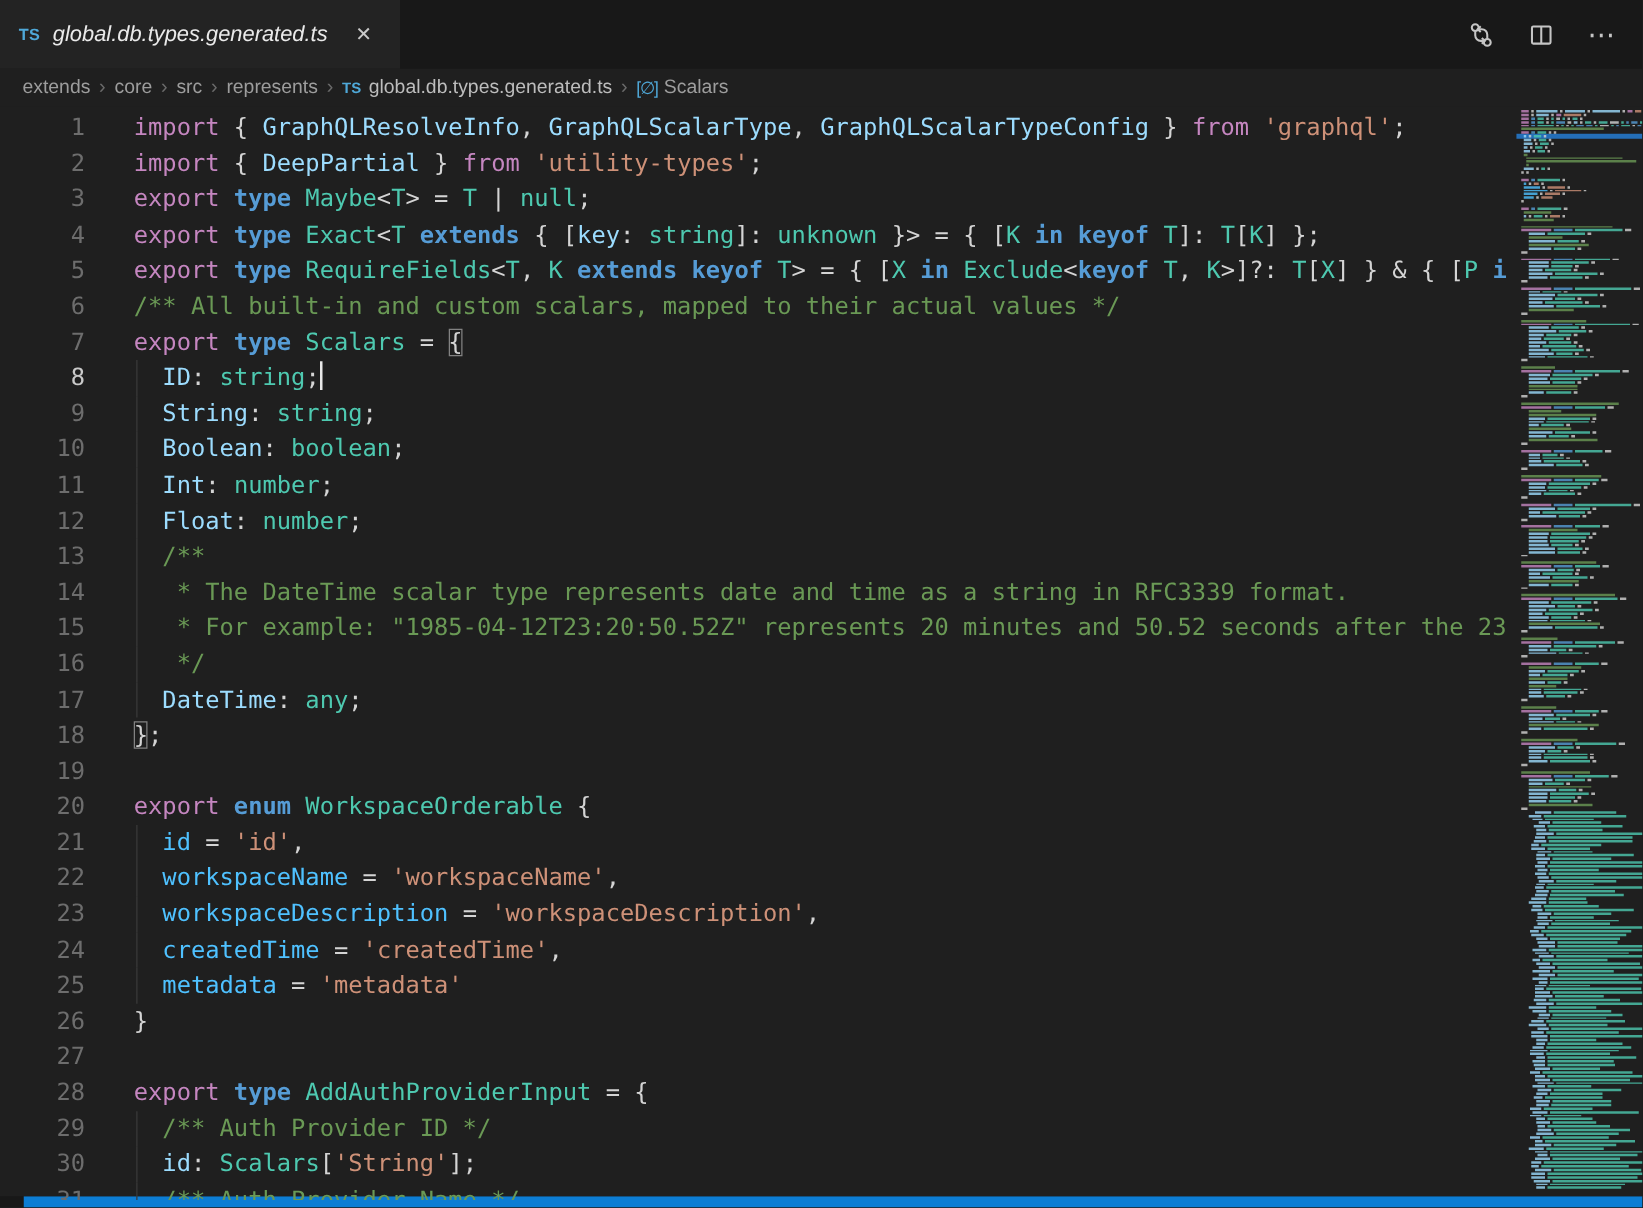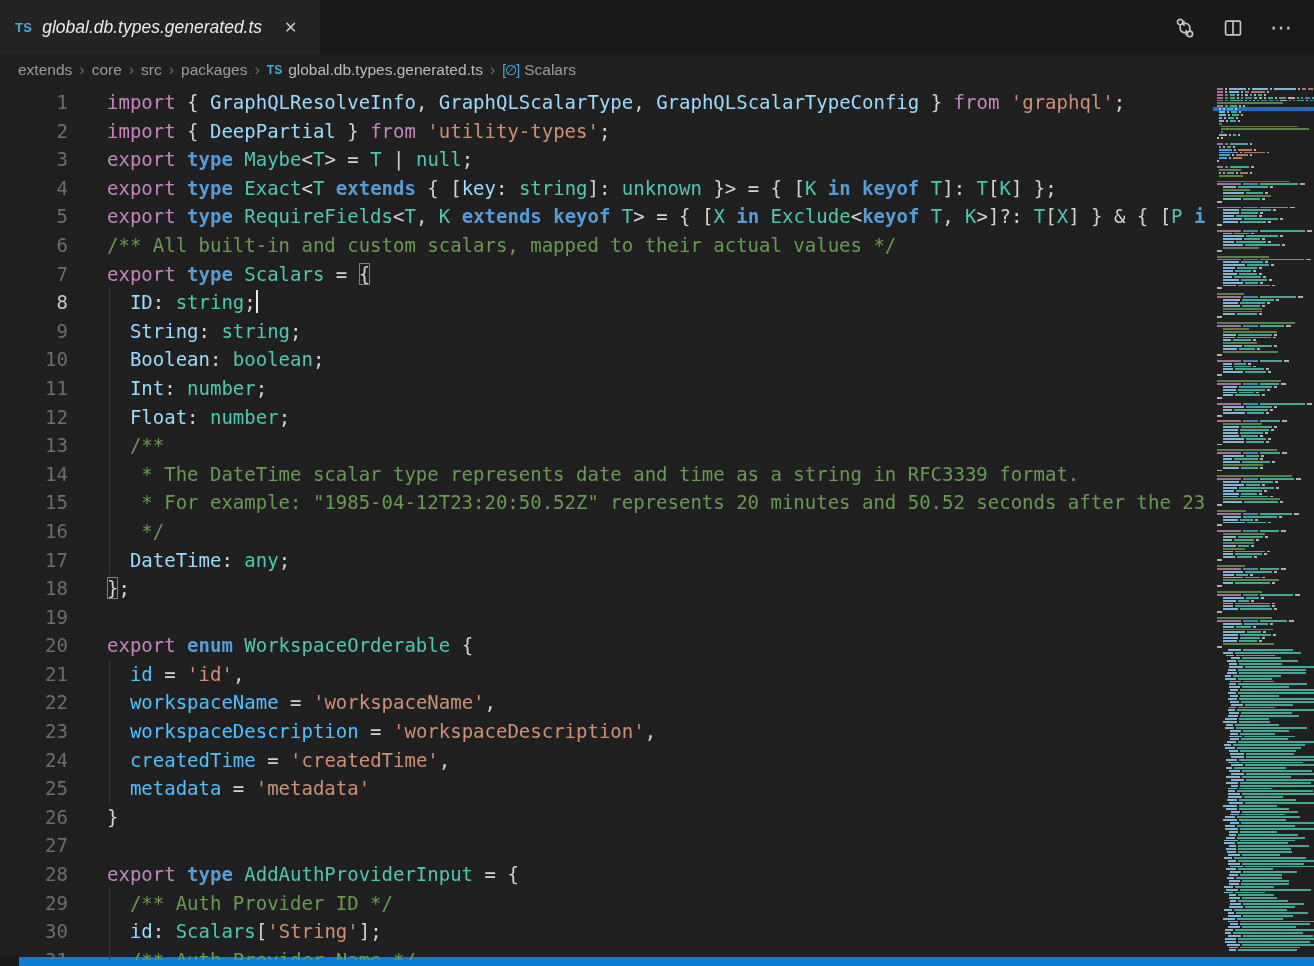--- a/index.html
+++ b/index.html
@@ -98,21 +98,21 @@
     </div>
   </div>
 
   <div class="breadcrumb">
     <span class="crumb">extends</span>
     <span class="crumb-sep">›</span>
     <span class="crumb">core</span>
     <span class="crumb-sep">›</span>
     <span class="crumb">src</span>
     <span class="crumb-sep">›</span>
-    <span class="crumb">packages</span>
+    <span class="crumb">represents</span>
     <span class="crumb-sep">›</span>
     <span class="bc-ts">TS</span>
     <span class="crumb file">global.db.types.generated.ts</span>
     <span class="crumb-sep">›</span>
     <span class="bc-sym">[∅]</span>
     <span class="crumb">Scalars</span>
   </div>
 
   <div class="editor">
     <div class="code" id="code"><div class="line"><span class="ln">1</span><span class="lc"><span class="tk-p">import </span><span class="tk-d">{ </span><span class="tk-v">GraphQLResolveInfo</span><span class="tk-d">, </span><span class="tk-v">GraphQLScalarType</span><span class="tk-d">, </span><span class="tk-v">GraphQLScalarTypeConfig</span><span class="tk-d"> } </span><span class="tk-p">from </span><span class="tk-s">'graphql'</span><span class="tk-d">;</span></span></div><div class="line"><span class="ln">2</span><span class="lc"><span class="tk-p">import </span><span class="tk-d">{ </span><span class="tk-v">DeepPartial</span><span class="tk-d"> } </span><span class="tk-p">from </span><span class="tk-s">'utility-types'</span><span class="tk-d">;</span></span></div><div class="line"><span class="ln">3</span><span class="lc"><span class="tk-p">export </span><span class="tk-k">type </span><span class="tk-t">Maybe</span><span class="tk-d">&lt;</span><span class="tk-t">T</span><span class="tk-d">&gt; = </span><span class="tk-t">T</span><span class="tk-d"> | </span><span class="tk-t">null</span><span class="tk-d">;</span></span></div><div class="line"><span class="ln">4</span><span class="lc"><span class="tk-p">export </span><span class="tk-k">type </span><span class="tk-t">Exact</span><span class="tk-d">&lt;</span><span class="tk-t">T</span><span class="tk-k"> extends </span><span class="tk-d">{ [</span><span class="tk-v">key</span><span class="tk-d">: </span><span class="tk-t">string</span><span class="tk-d">]: </span><span class="tk-t">unknown</span><span class="tk-d"> }&gt; = { [</span><span class="tk-t">K</span><span class="tk-k"> in </span><span class="tk-k">keyof </span><span class="tk-t">T</span><span class="tk-d">]: </span><span class="tk-t">T</span><span class="tk-d">[</span><span class="tk-t">K</span><span class="tk-d">] };</span></span></div><div class="line"><span class="ln">5</span><span class="lc"><span class="tk-p">export </span><span class="tk-k">type </span><span class="tk-t">RequireFields</span><span class="tk-d">&lt;</span><span class="tk-t">T</span><span class="tk-d">, </span><span class="tk-t">K</span><span class="tk-k"> extends </span><span class="tk-k">keyof </span><span class="tk-t">T</span><span class="tk-d">&gt; = { [</span><span class="tk-t">X</span><span class="tk-k"> in </span><span class="tk-t">Exclude</span><span class="tk-d">&lt;</span><span class="tk-k">keyof </span><span class="tk-t">T</span><span class="tk-d">, </span><span class="tk-t">K</span><span class="tk-d">&gt;]?: </span><span class="tk-t">T</span><span class="tk-d">[</span><span class="tk-t">X</span><span class="tk-d">] } &amp; { [</span><span class="tk-t">P</span><span class="tk-k"> i</span></span></div><div class="line"><span class="ln">6</span><span class="lc"><span class="tk-c">/** All built-in and custom scalars, mapped to their actual values */</span></span></div><div class="line"><span class="ln">7</span><span class="lc"><span class="tk-p">export </span><span class="tk-k">type </span><span class="tk-t">Scalars</span><span class="tk-d"> = </span><span class="tk-d boxed">{</span></span></div><div class="line"><span class="ln active">8</span><span class="lc"><span class="guide"></span><span class="tk-d">  </span><span class="tk-v">ID</span><span class="tk-d">: </span><span class="tk-t">string</span><span class="tk-d">;</span><span class="cursor"></span></span></div><div class="line"><span class="ln">9</span><span class="lc"><span class="guide"></span><span class="tk-d">  </span><span class="tk-v">String</span><span class="tk-d">: </span><span class="tk-t">string</span><span class="tk-d">;</span></span></div><div class="line"><span class="ln">10</span><span class="lc"><span class="guide"></span><span class="tk-d">  </span><span class="tk-v">Boolean</span><span class="tk-d">: </span><span class="tk-t">boolean</span><span class="tk-d">;</span></span></div><div class="line"><span class="ln">11</span><span class="lc"><span class="guide"></span><span class="tk-d">  </span><span class="tk-v">Int</span><span class="tk-d">: </span><span class="tk-t">number</span><span class="tk-d">;</span></span></div><div class="line"><span class="ln">12</span><span class="lc"><span class="guide"></span><span class="tk-d">  </span><span class="tk-v">Float</span><span class="tk-d">: </span><span class="tk-t">number</span><span class="tk-d">;</span></span></div><div class="line"><span class="ln">13</span><span class="lc"><span class="guide"></span><span class="tk-c">  /**</span></span></div><div class="line"><span class="ln">14</span><span class="lc"><span class="guide"></span><span class="tk-c">   * The DateTime scalar type represents date and time as a string in RFC3339 format.</span></span></div><div class="line"><span class="ln">15</span><span class="lc"><span class="guide"></span><span class="tk-c">   * For example: "1985-04-12T23:20:50.52Z" represents 20 minutes and 50.52 seconds after the 23</span></span></div><div class="line"><span class="ln">16</span><span class="lc"><span class="guide"></span><span class="tk-c">   */</span></span></div><div class="line"><span class="ln">17</span><span class="lc"><span class="guide"></span><span class="tk-d">  </span><span class="tk-v">DateTime</span><span class="tk-d">: </span><span class="tk-t">any</span><span class="tk-d">;</span></span></div><div class="line"><span class="ln">18</span><span class="lc"><span class="tk-d boxed">}</span><span class="tk-d">;</span></span></div><div class="line"><span class="ln">19</span><span class="lc"></span></div><div class="line"><span class="ln">20</span><span class="lc"><span class="tk-p">export </span><span class="tk-k">enum </span><span class="tk-t">WorkspaceOrderable</span><span class="tk-d"> {</span></span></div><div class="line"><span class="ln">21</span><span class="lc"><span class="guide"></span><span class="tk-d">  </span><span class="tk-e">id</span><span class="tk-d"> = </span><span class="tk-s">'id'</span><span class="tk-d">,</span></span></div><div class="line"><span class="ln">22</span><span class="lc"><span class="guide"></span><span class="tk-d">  </span><span class="tk-e">workspaceName</span><span class="tk-d"> = </span><span class="tk-s">'workspaceName'</span><span class="tk-d">,</span></span></div><div class="line"><span class="ln">23</span><span class="lc"><span class="guide"></span><span class="tk-d">  </span><span class="tk-e">workspaceDescription</span><span class="tk-d"> = </span><span class="tk-s">'workspaceDescription'</span><span class="tk-d">,</span></span></div><div class="line"><span class="ln">24</span><span class="lc"><span class="guide"></span><span class="tk-d">  </span><span class="tk-e">createdTime</span><span class="tk-d"> = </span><span class="tk-s">'createdTime'</span><span class="tk-d">,</span></span></div><div class="line"><span class="ln">25</span><span class="lc"><span class="guide"></span><span class="tk-d">  </span><span class="tk-e">metadata</span><span class="tk-d"> = </span><span class="tk-s">'metadata'</span></span></div><div class="line"><span class="ln">26</span><span class="lc"><span class="tk-d">}</span></span></div><div class="line"><span class="ln">27</span><span class="lc"></span></div><div class="line"><span class="ln">28</span><span class="lc"><span class="tk-p">export </span><span class="tk-k">type </span><span class="tk-t">AddAuthProviderInput</span><span class="tk-d"> = {</span></span></div><div class="line"><span class="ln">29</span><span class="lc"><span class="guide"></span><span class="tk-c">  /** Auth Provider ID */</span></span></div><div class="line"><span class="ln">30</span><span class="lc"><span class="guide"></span><span class="tk-d">  </span><span class="tk-v">id</span><span class="tk-d">: </span><span class="tk-t">Scalars</span><span class="tk-d">[</span><span class="tk-s">'String'</span><span class="tk-d">];</span></span></div><div class="line"><span class="ln">31</span><span class="lc"><span class="guide"></span><span class="tk-c">  /** Auth Provider Name */</span></span></div></div>

